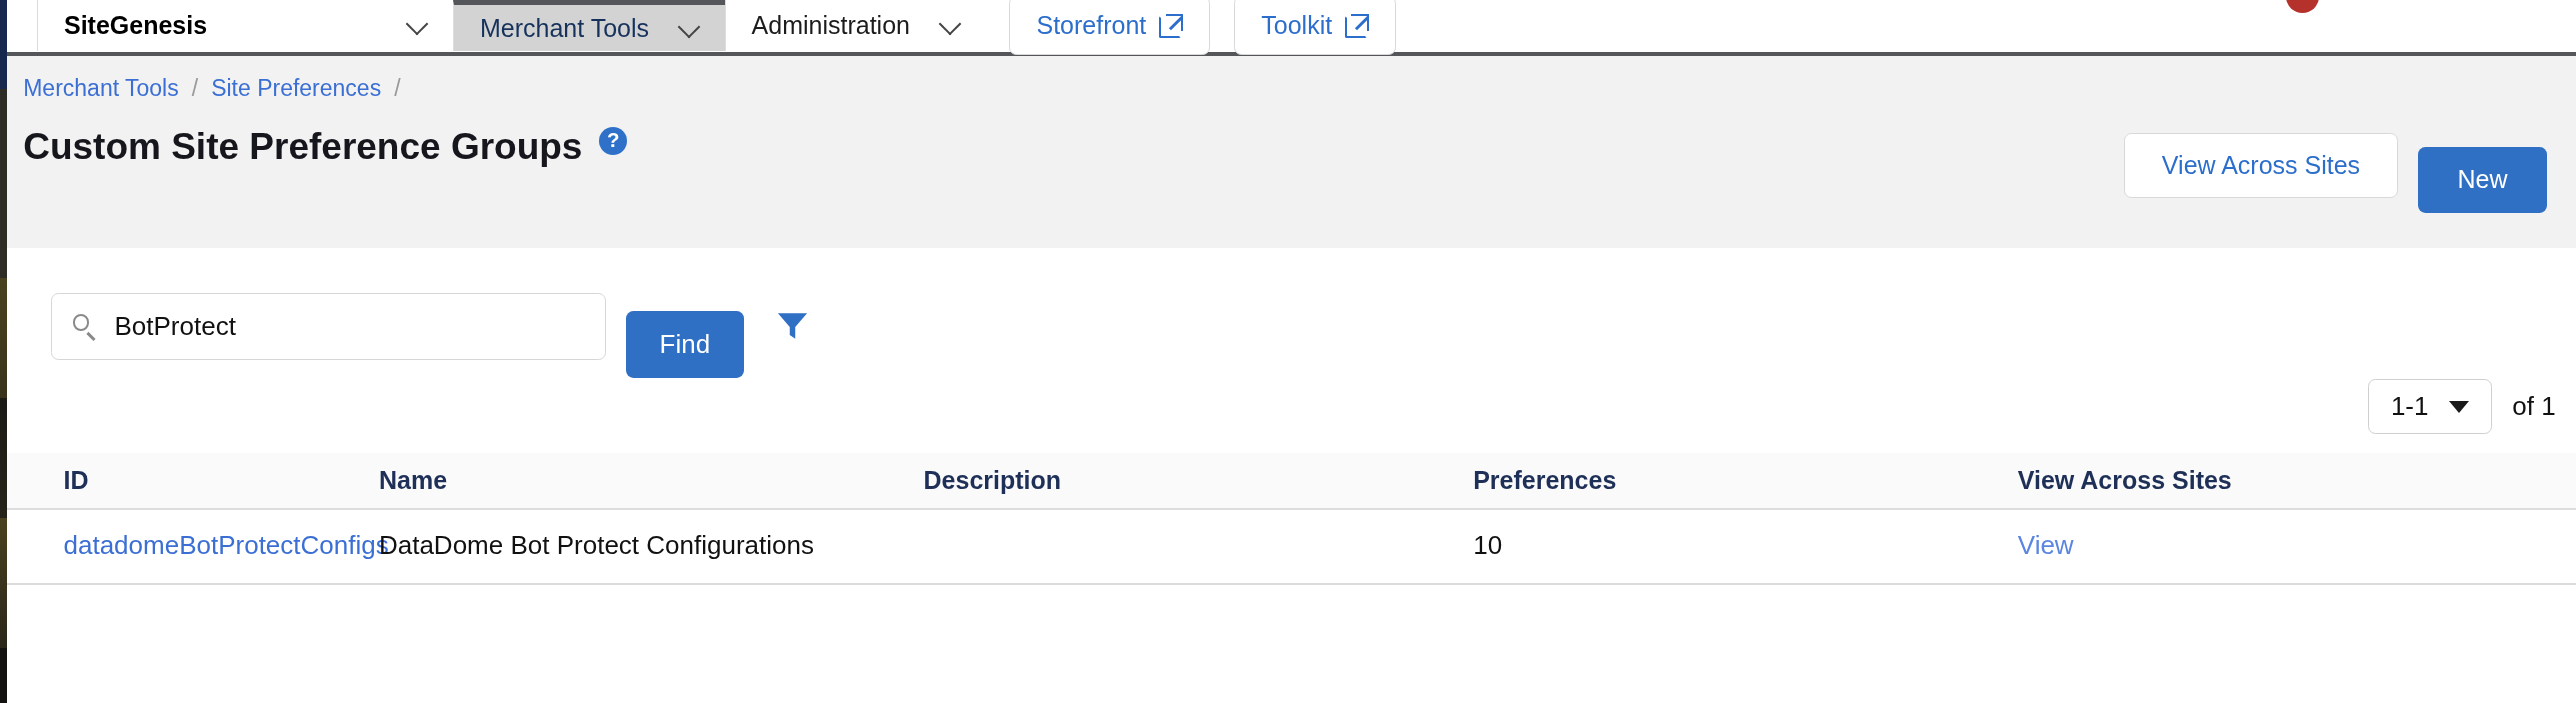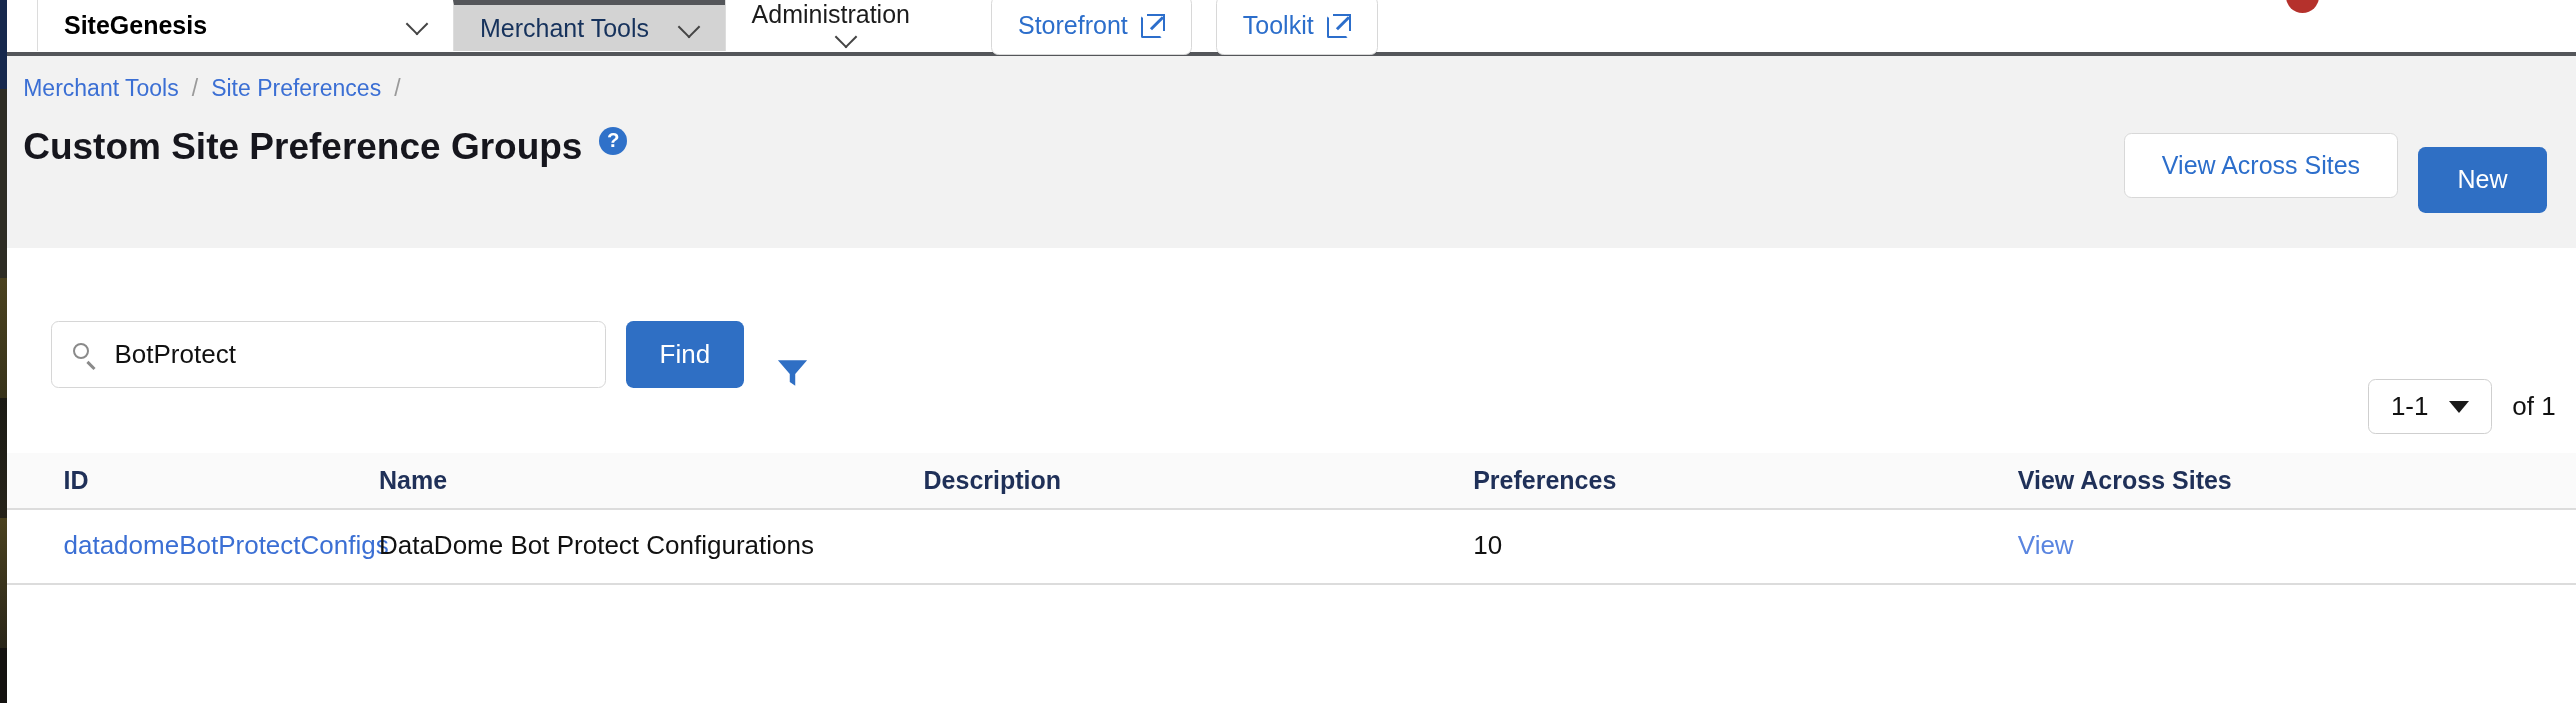--- a/index.html
+++ b/index.html
@@ -71,21 +71,21 @@
     border-left: none;
     margin-left: 30.5px;
     border-left: 0.9px solid #dcdcdc;
   }
   .nav-item.site .nav-label { margin-right: 0; }
   .nav-item.active {
     background: #d3d3d3;
     border-top: 5.6px solid #54565a;
     align-items: center;
   }
-  .nav-item.plain { color: #1c1c1c; flex-direction: column; }
+  .nav-item.plain { color: #1c1c1c; }
 
   .caret {
     width: 0; height: 0;
     border-left: 10.2px solid transparent;
     border-right: 10.2px solid transparent;
     border-top: 12px solid #333333;
     flex: 0 0 auto;
   }
   .caret.thin {
     width: 18.5px; height: 18.5px;
@@ -233,23 +233,23 @@
     padding: 18.5px 39px;
     white-space: nowrap;
     cursor: pointer;
     font-family: "Liberation Sans", sans-serif;
     margin-top: 28px;
   }
 
   
   .search-row {
     position: absolute;
-    left: 6.5px; top: 284px;
-    display: flex;
-    align-items: flex-end;
+    left: 6.5px; top: 274px;
+    display: flex;
+    align-items: center;
   }
   .search-wrap {
     position: relative;
     margin-left: 44px;
   }
   .search-input {
     width: 555px;
     height: 67px;
     border: 1.9px solid #d6d6d6;
     border-radius: 7.4px;

